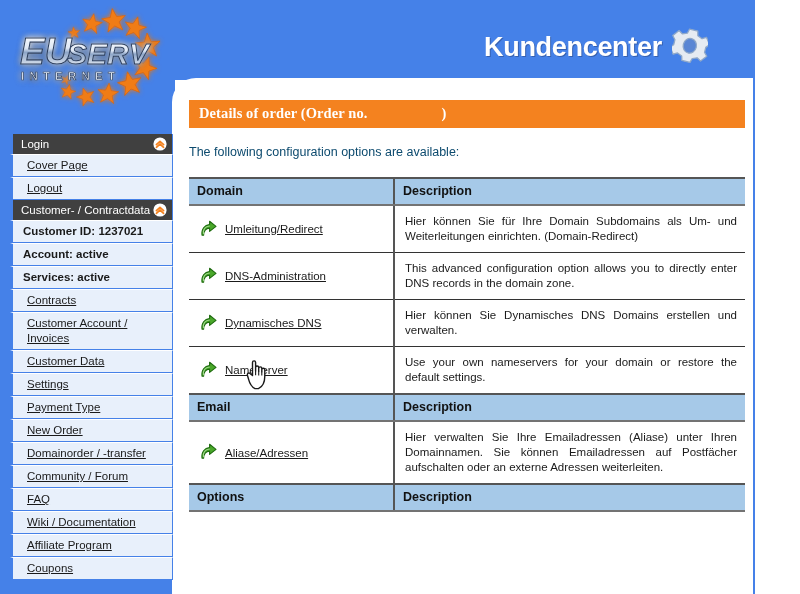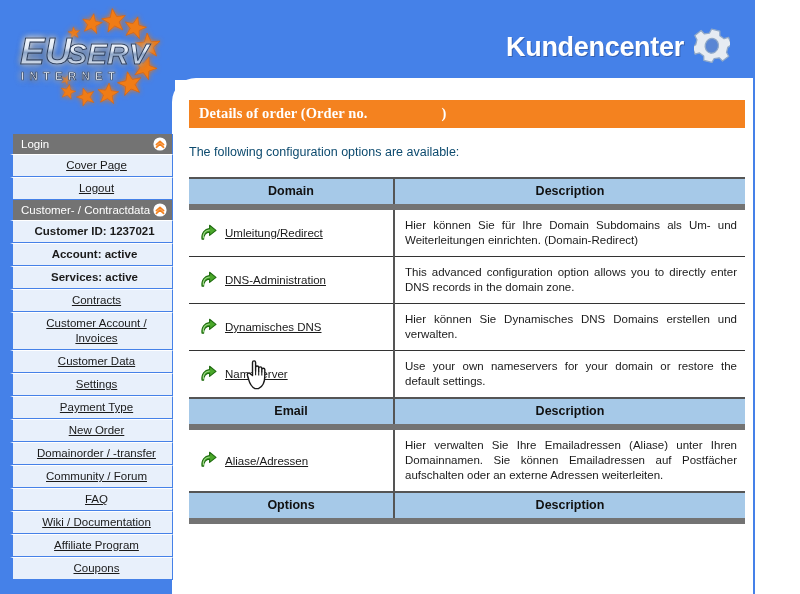--- a/index.html
+++ b/index.html
@@ -49,21 +49,21 @@
   #logo-wrap {
     position: absolute;
     left: 8px; top: 6px;
     width: 168px; height: 104px;
   }
   #logo-svg { display:block; }
 
   
   #kc {
     position: absolute;
-    left: 506px; top: 29px;
+    left: 484px; top: 29px;
     height: 36px;
     display: flex;
     align-items: center;
     gap: 10px;
   }
   #kc-text {
     font-size: 27px;
     font-weight: bold;
     color: #ffffff;
     letter-spacing: -0.3px;
@@ -72,21 +72,21 @@
   }
 
   
   #sidebar {
     position: absolute;
     left: 10px; top: 134px;
     width: 163px;
   }
   .side-section-head {
     position: relative;
-    background: #737373;
+    background: #404040;
     color: #ffffff;
     font-size: 11.5px;
     padding: 3px 8px 3px 8px;
     border-left: 3px solid #4581e8;
     border-right: 1px solid #4581e8;
     line-height: 14px;
     min-height: 14px;
   }
   .side-section-head .chev {
     position: absolute;
@@ -97,21 +97,20 @@
   .side-item {
     background: #e8f0fb;
     border-left: 3px solid #4581e8;
     border-right: 1px solid #4581e8;
     border-bottom: 1px solid #4581e8;
     border-top: 1px solid #ffffff;
     font-size: 11.5px;
     color: #1a1a1a;
     padding: 3px 6px 3px 14px;
     line-height: 15px;
-    text-align: center;
   }
   .side-item a {
     color: #1a1a1a;
     text-decoration: underline;
     font-size: 11.5px;
   }
   .side-item.info {
     font-weight: bold;
     padding-left: 10px;
     font-size: 11.5px;
@@ -144,25 +143,25 @@
 
   table.cfg {
     margin-top: 18px;
     width: 556px;
     border-collapse: collapse;
     table-layout: fixed;
   }
   table.cfg th {
     background: #a6c9e8;
     color: #111111;
-    text-align: center;
+    text-align: left;
     font-size: 12.5px;
     font-weight: bold;
     padding: 5px 8px 6px 8px;
-    border-bottom: 6px solid #737373;
+    border-bottom: 2px solid #737373;
     border-top: 2px solid #555555;
   }
   table.cfg th.c1 { width: 188px; border-right: 2px solid #555555; }
   table.cfg td {
     background: #ffffff;
     vertical-align: middle;
     padding: 8px 8px 8px 8px;
     border-bottom: 1px solid #333333;
     font-size: 11.5px;
     color: #1a1a1a;

